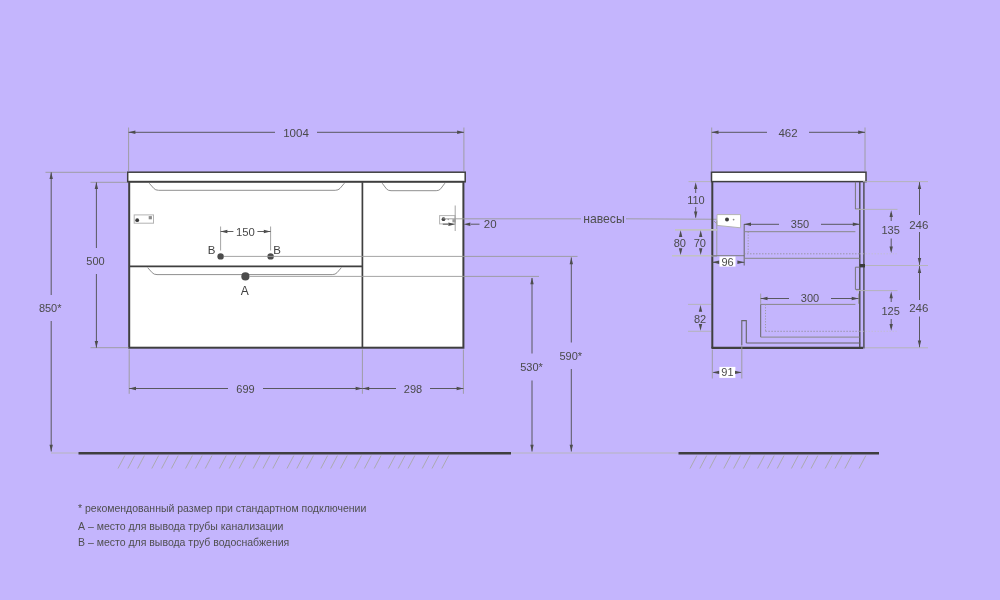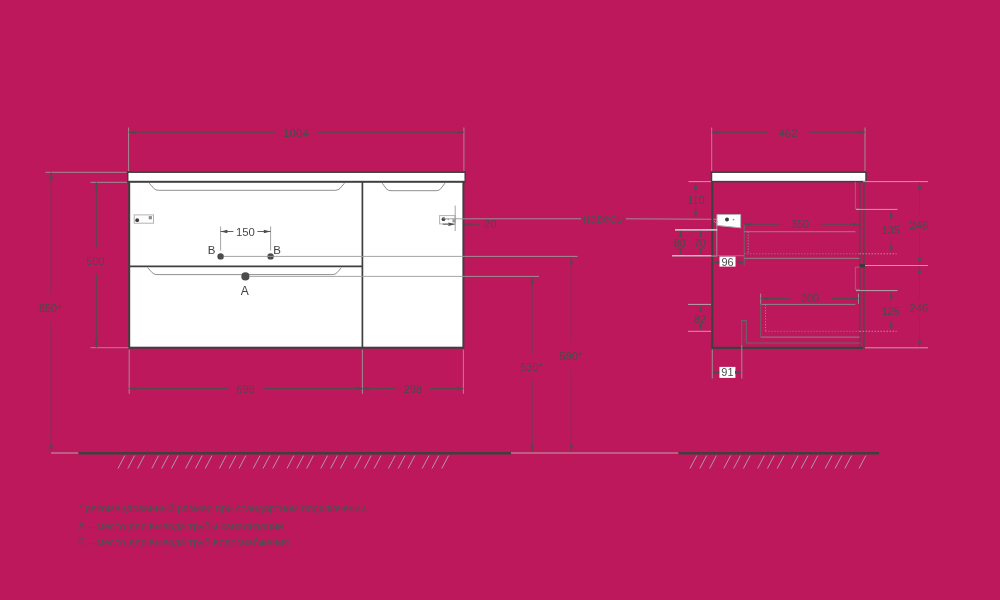--- a/index.html
+++ b/index.html
@@ -1,17 +1,17 @@
 <!DOCTYPE html>
 <html><head>
 <meta charset="utf-8">
 <title>Схема монтажа</title>
 <style>
   html,body { margin:0; padding:0; background:#ffffff; }
-  #page { position:relative; width:1000px; height:600px; background:#be185d; overflow:hidden; }
+  #page { position:relative; width:1000px; height:600px; background:#c4b5fd; overflow:hidden; }
 </style>
 </head>
 <body>
 
 <div id="page">
 
 <svg width="1000" height="600" viewBox="0 0 1000 600">
 
 <line x1="128.6" y1="127.5" x2="128.6" y2="171.0" stroke="#9a9a9a" stroke-width="0.9"></line>
 <line x1="463.9" y1="127.5" x2="463.9" y2="171.0" stroke="#9a9a9a" stroke-width="0.9"></line>

